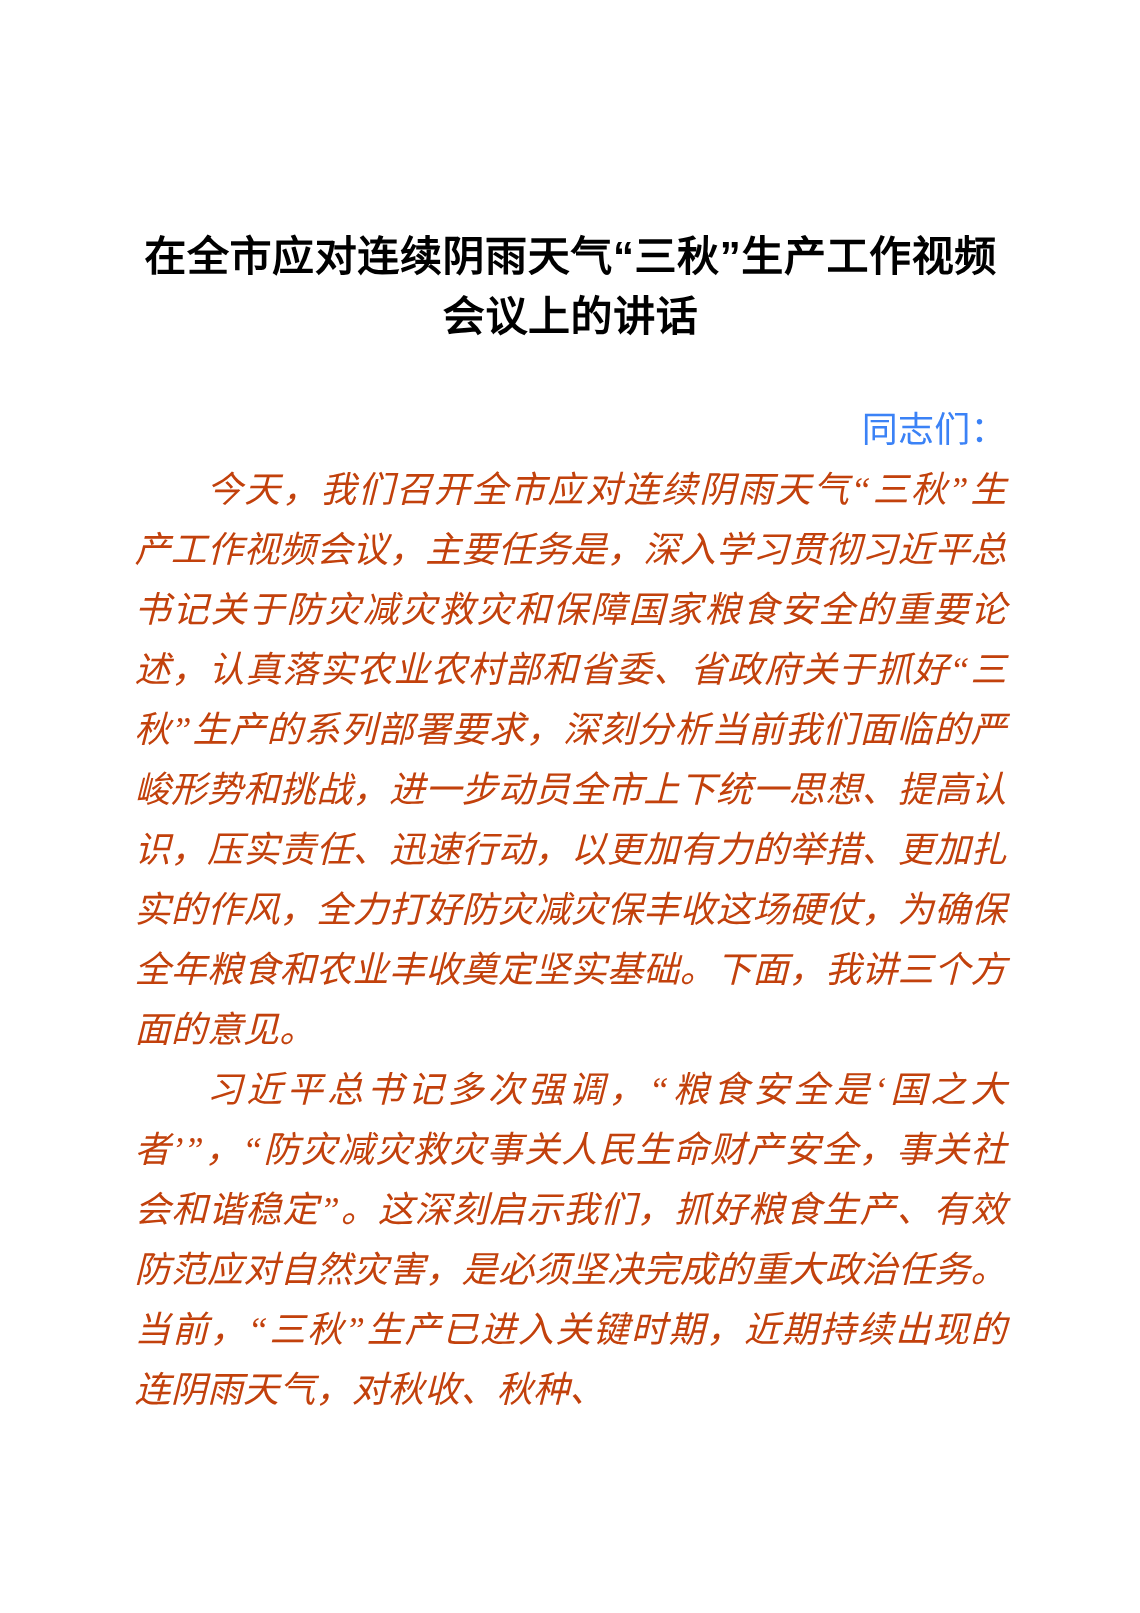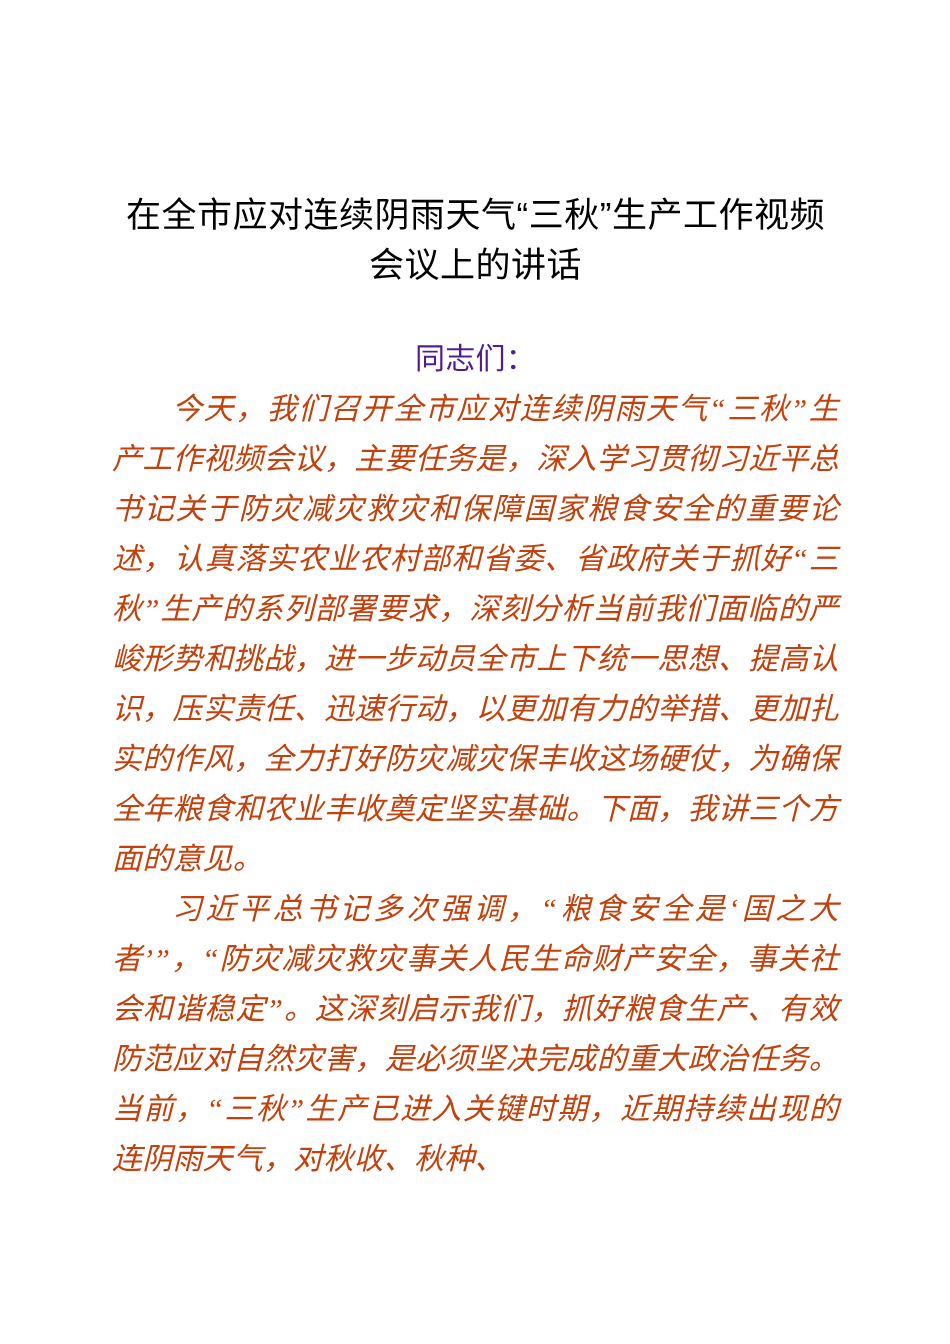--- a/index.html
+++ b/index.html
@@ -25,38 +25,38 @@
     left: 112px;
     top: 0;
     width: 727px;
   }
 
   
   .doc-title {
     margin: 0;
     padding-top: 190px;
     font-family: "Liberation Sans", "DejaVu Sans", sans-serif;
-    font-weight: 400;
+    font-weight: 700;
     font-size: 35px;
     line-height: 50px;
     letter-spacing: 0.5px;
     text-align: center;
     color: #000000;
     white-space: pre-line;
   }
 
   
   .salutation {
     margin: 0;
     padding-top: 44px;
     font-size: 30px;
     line-height: 50px;
     letter-spacing: 0.2px;
-    color: #4c1d95;
-    text-align: center;
+    color: #3b82f6;
+    text-align: right;
   }
 
   
   .body-para {
     margin: 0;
     font-size: 30px;
     line-height: 50px;
     letter-spacing: 0.2px;
     color: #c2410c;
     text-align: justify;

